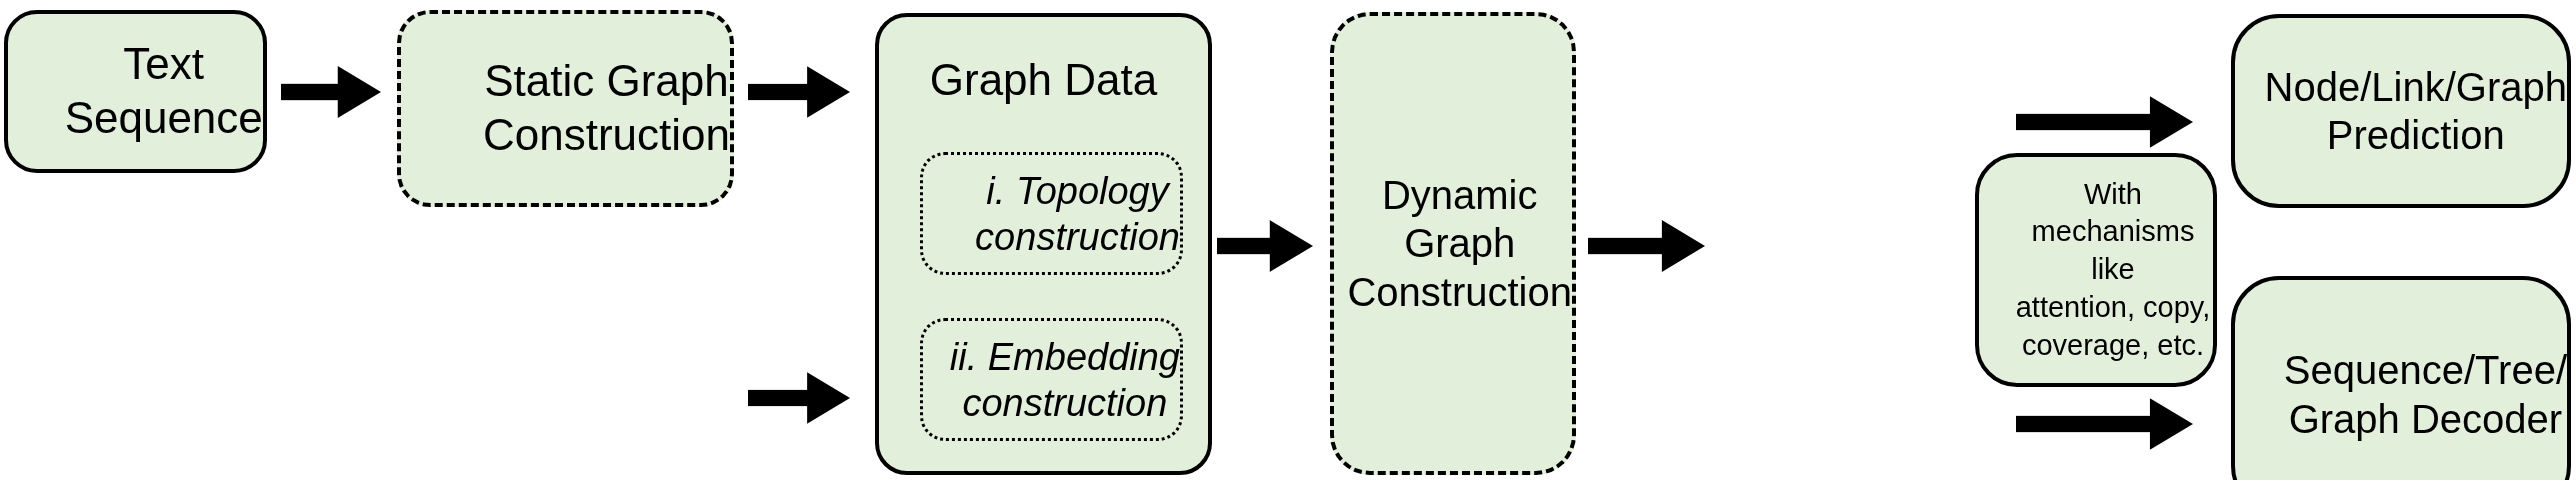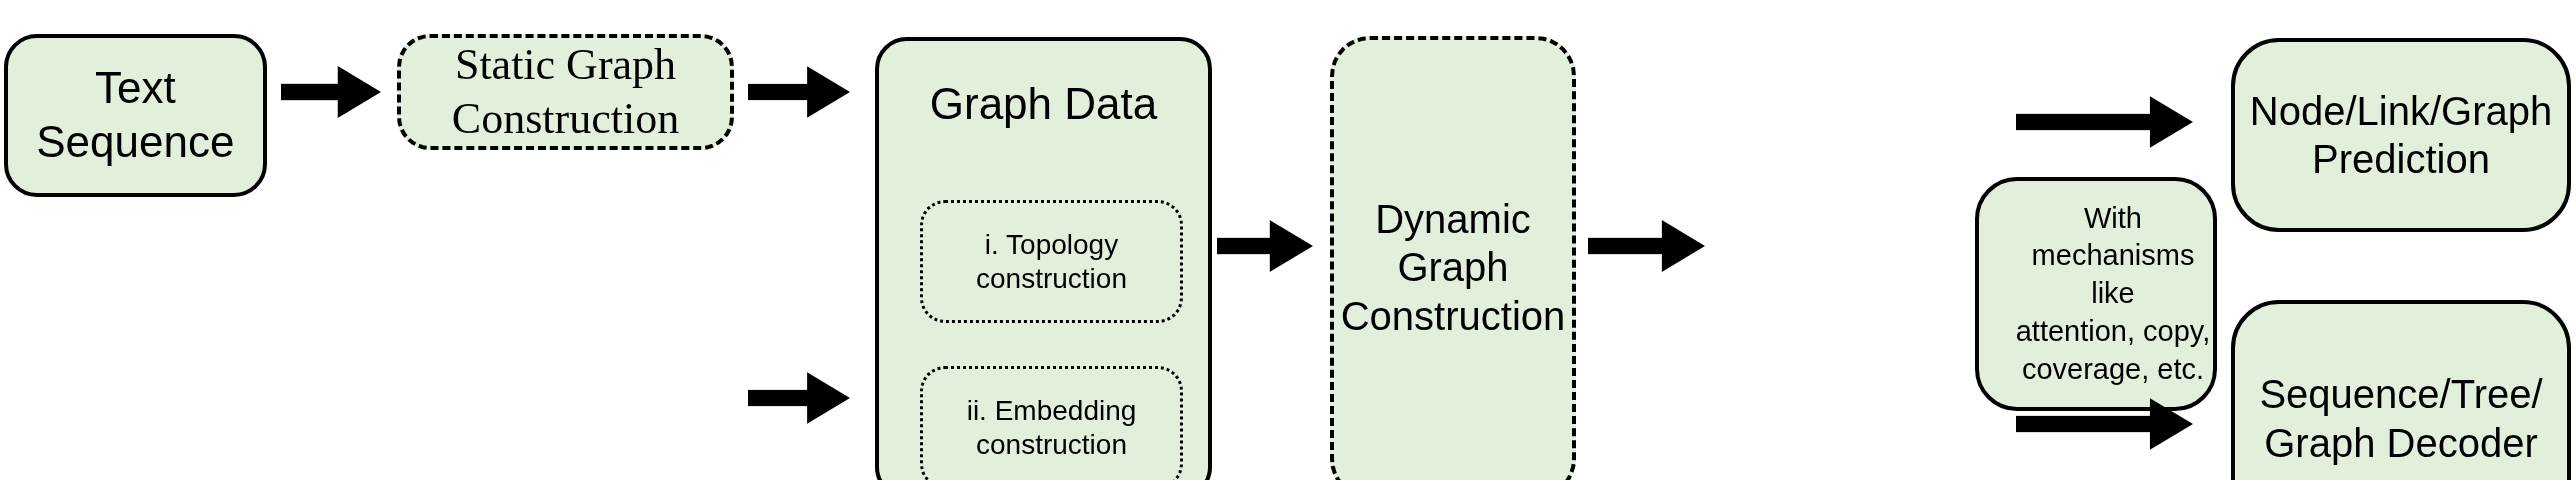--- a/index.html
+++ b/index.html
@@ -16,35 +16,34 @@
     color: #000000;
     overflow: hidden;
   }
   .node {
     position: absolute;
     box-sizing: border-box;
     background: var(--box-fill, #e2efda);
     border: 4.8px solid var(--box-border, #000000);
     display: flex;
     align-items: center;
-    justify-content: center;
-    margin-top: 24px;
+    justify-content: flex-end;
   }
   .node.b-dashed { border-style: dashed; }
   .node.b-dotted { border-style: dotted; border-width: 3.8px; }
   .label {
     white-space: pre-line;
     text-align: center;
     font-size: 44px;
     line-height: 1.22;
     color: #000000;
   }
   .label.fs-44 { font-size: 42px; }
   .label.fs-42 { font-size: 40px; }
-  .label.fs-40 { font-size: 28px; }
+  .label.fs-40 { font-size: 38px; font-style: italic; }
   .label.fs-30 { font-size: 29px; line-height: 1.3; }
   
   .container-node { display: block; }
   .container-title {
     position: absolute;
     top: 36px; left: 0;
     width: 100%;
     text-align: center;
   }
   .arrow { position: absolute; display: block; }
@@ -58,21 +57,21 @@
   <div class="node" style="left:3.8px; top:9.6px; width:263px; height:163px; border-radius:33px;">
     <div class="label">Text
 Sequence</div>
   </div>
 
   <svg class="arrow" style="left:281px; top:66px;" width="100" height="52" viewBox="0 0 104 54">
     <rect x="0" y="18.5" width="66" height="17"></rect>
     <polygon points="59,0 104,27 59,54"></polygon>
   </svg>
 
-  <div class="node b-dashed" style="left:397px; top:9.6px; width:337px; height:116px; border-radius:33px;font-family:Liberation Serif, serif;">
+  <div class="node b-dashed" style="left:397px; top:9.6px; width:337px; height:197px; border-radius:33px;">
     <div class="label">Static Graph
 Construction</div>
   </div>
 
   <svg class="arrow" style="left:748px; top:66px;" width="102" height="52" viewBox="0 0 107 54">
     <rect x="0" y="18.5" width="69" height="17"></rect>
     <polygon points="62,0 107,27 62,54"></polygon>
   </svg>
 
 

